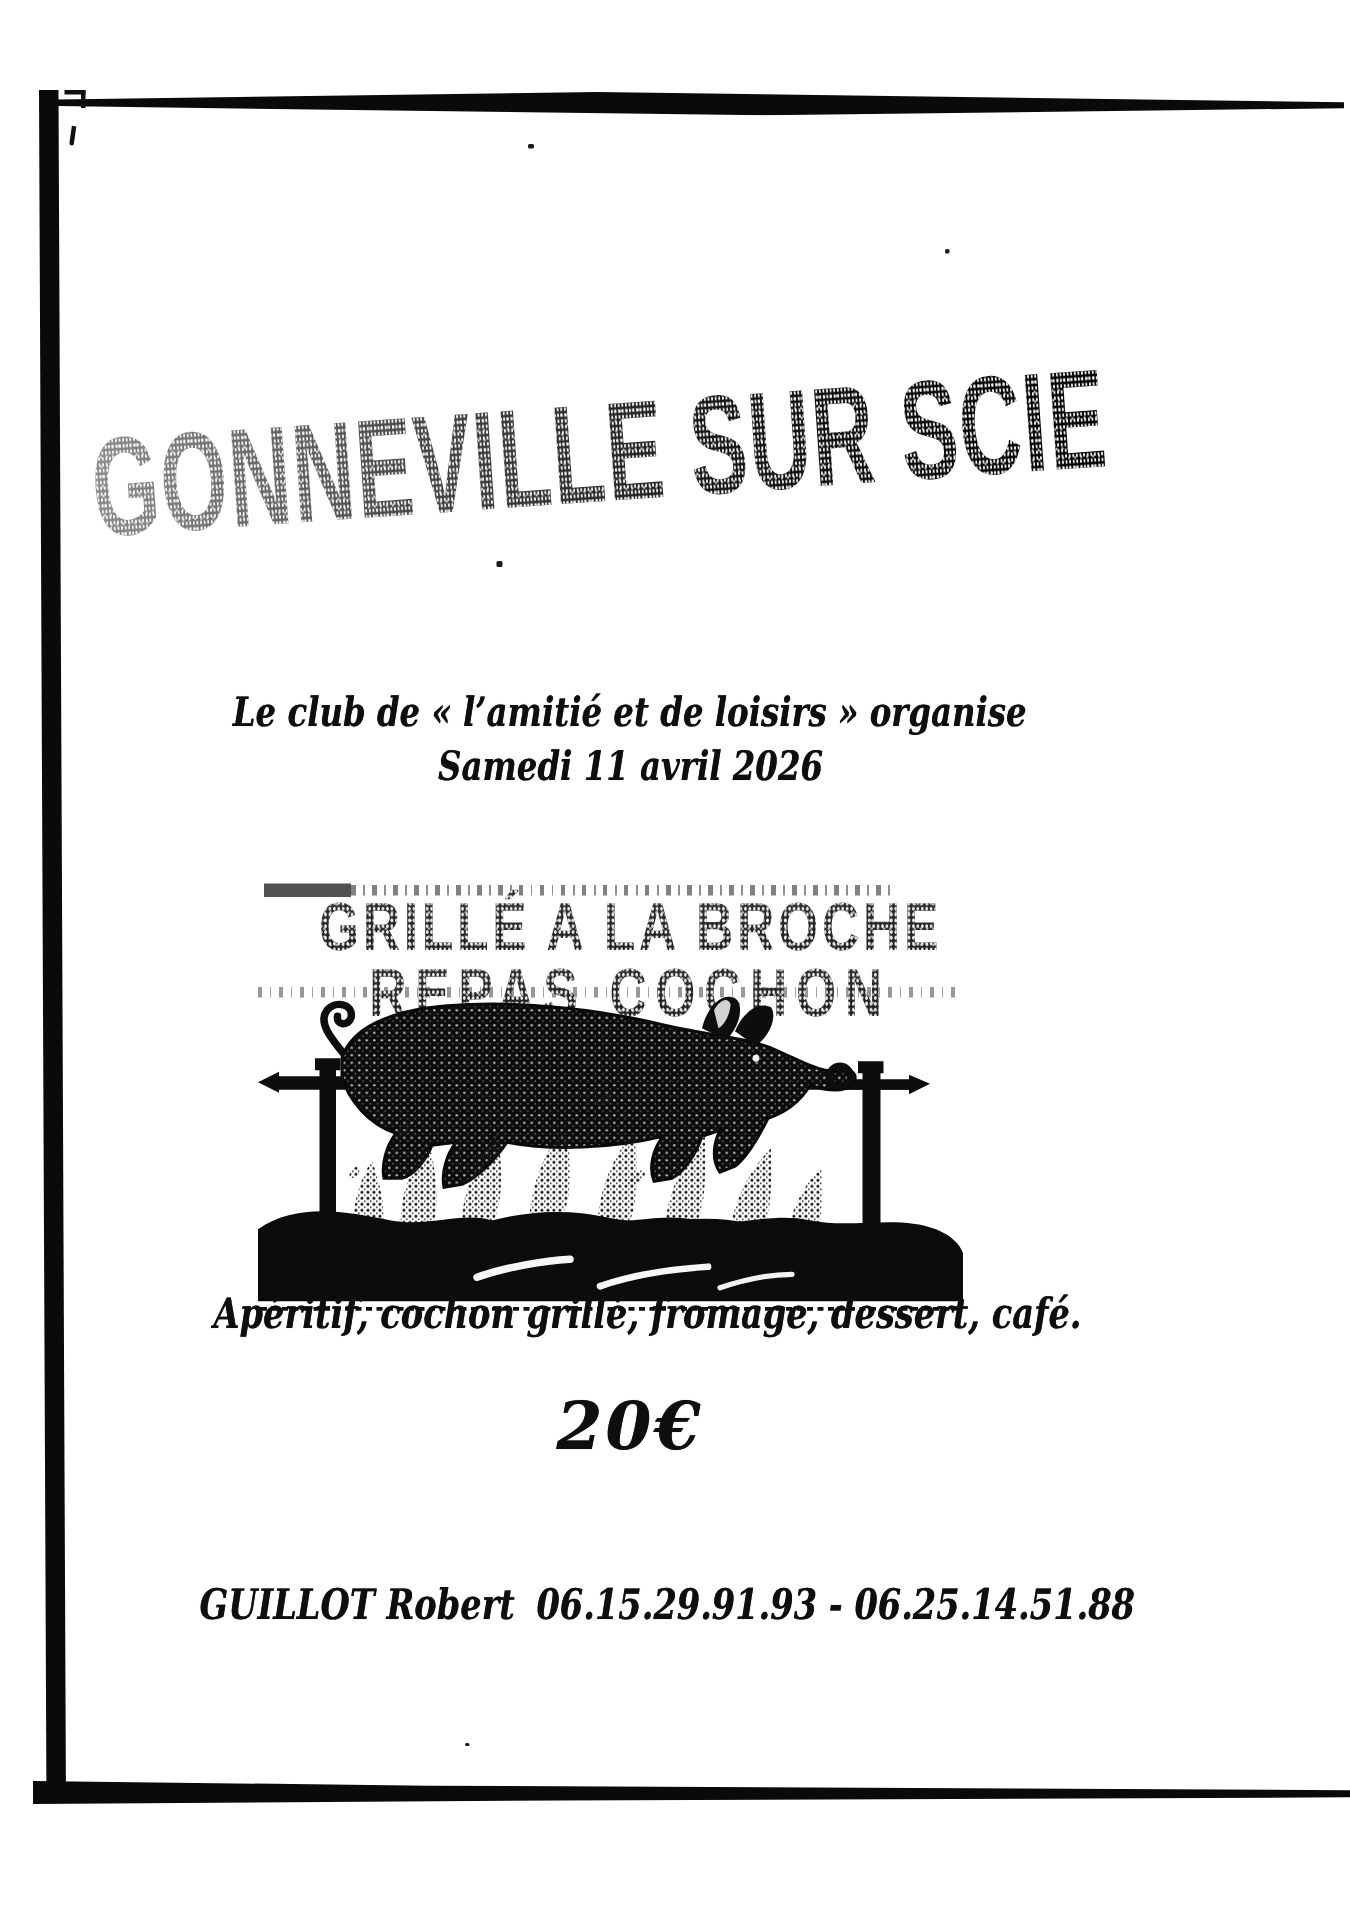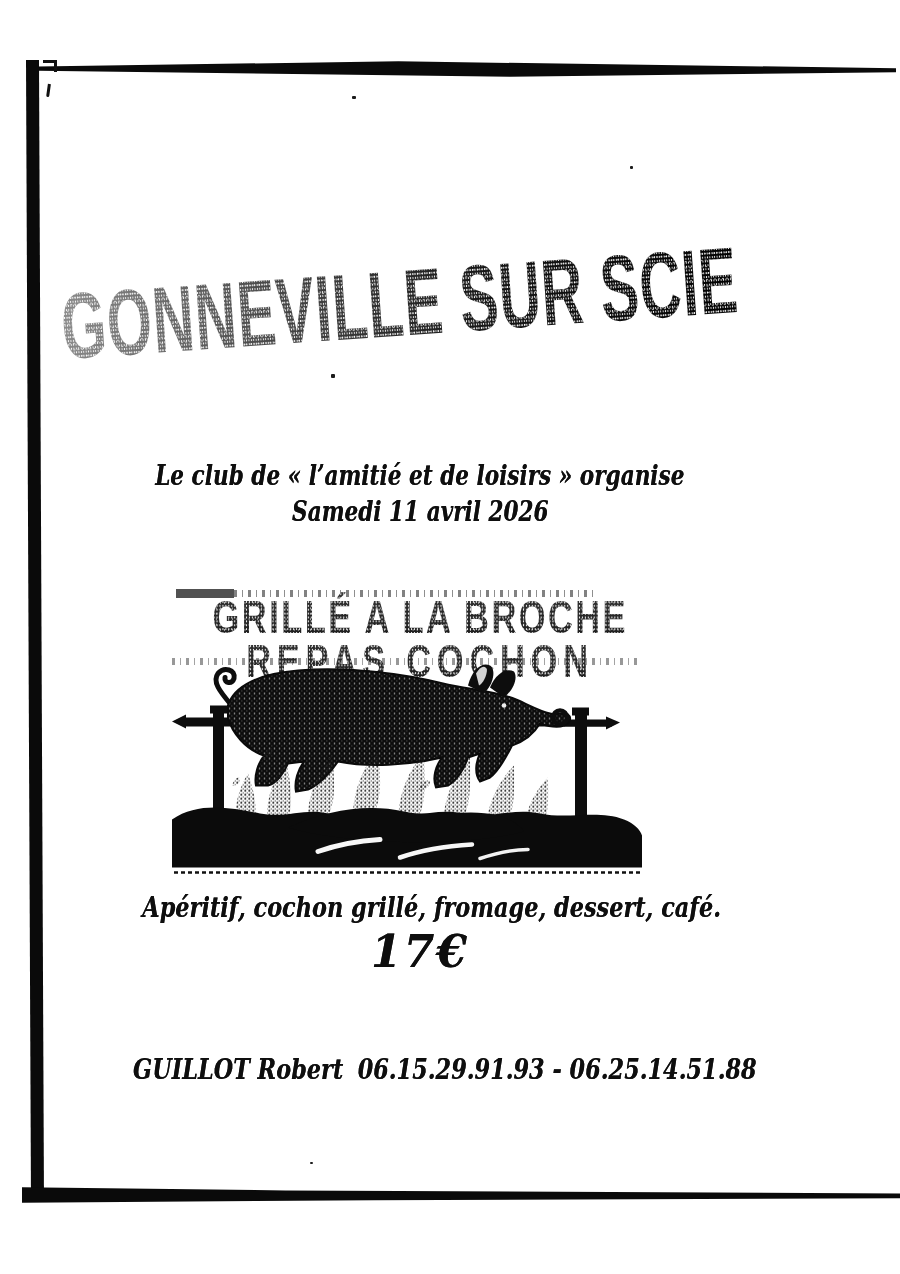--- a/index.html
+++ b/index.html
@@ -73,21 +73,21 @@
         radial-gradient(circle,rgba(255,255,255,.65) 0.7px,transparent 1.1px),
         linear-gradient(#303030,#1d1d1d);
       background-size:3.6px 3.6px,5px 5px,100% 100%;
       background-position:0 0,2px 2.4px,0 0;
       -webkit-background-clip:text;background-clip:text;color:transparent;
     }
   }
   .event-l1{letter-spacing:7px;}
   .event-l2{letter-spacing:3px;}
   
-  .menu-line{top:891px;font-size:28px;}
+  .menu-line{top:859px;font-size:28px;}
   .price-line{top:928px;}
   .price-text{font-size:44px;letter-spacing:2px;line-height:48px;}
   .deadline-line{top:976px;font-size:28px;}
   .contacts{position:absolute;left:133px;top:1050px;font-size:28px;line-height:39px;}
   .contact-row{white-space:nowrap;}
   .contact-name{margin-right:18px;}
   .illu{position:absolute;left:168px;top:660px;width:480px;height:218px;}
 </style>
 </head>
 <body>
@@ -199,21 +199,21 @@
       <path d="M232,196 C258,187 288,184 304,183" stroke="#f7f7f7" stroke-width="4.5" fill="none" stroke-linecap="round"></path>
       <path d="M312,197 C330,191 348,188 360,188" stroke="#f2f2f2" stroke-width="3.5" fill="none" stroke-linecap="round"></path>
       <line x1="6" y1="211" x2="474" y2="211" stroke="#111" stroke-width="2.5" stroke-dasharray="4 3"></line>
     </g>
   </svg>
 
   <div class="center-col cal menu-line">
     <span class="squeeze">Apéritif, cochon grillé, fromage, dessert, café.</span>
   </div>
   <div class="center-col cal price-line">
-    <span class="price-text">17€</span>
+    <span class="price-text">20€</span>
   </div>
 
   <div class="contacts cal">
     <div class="contact-row">
       <span class="squeeze-left"><span class="contact-name">GUILLOT Robert</span><span>06.15.29.91.93 - 06.25.14.51.88</span></span>
     </div>
   </div>
 
 </div>
 

